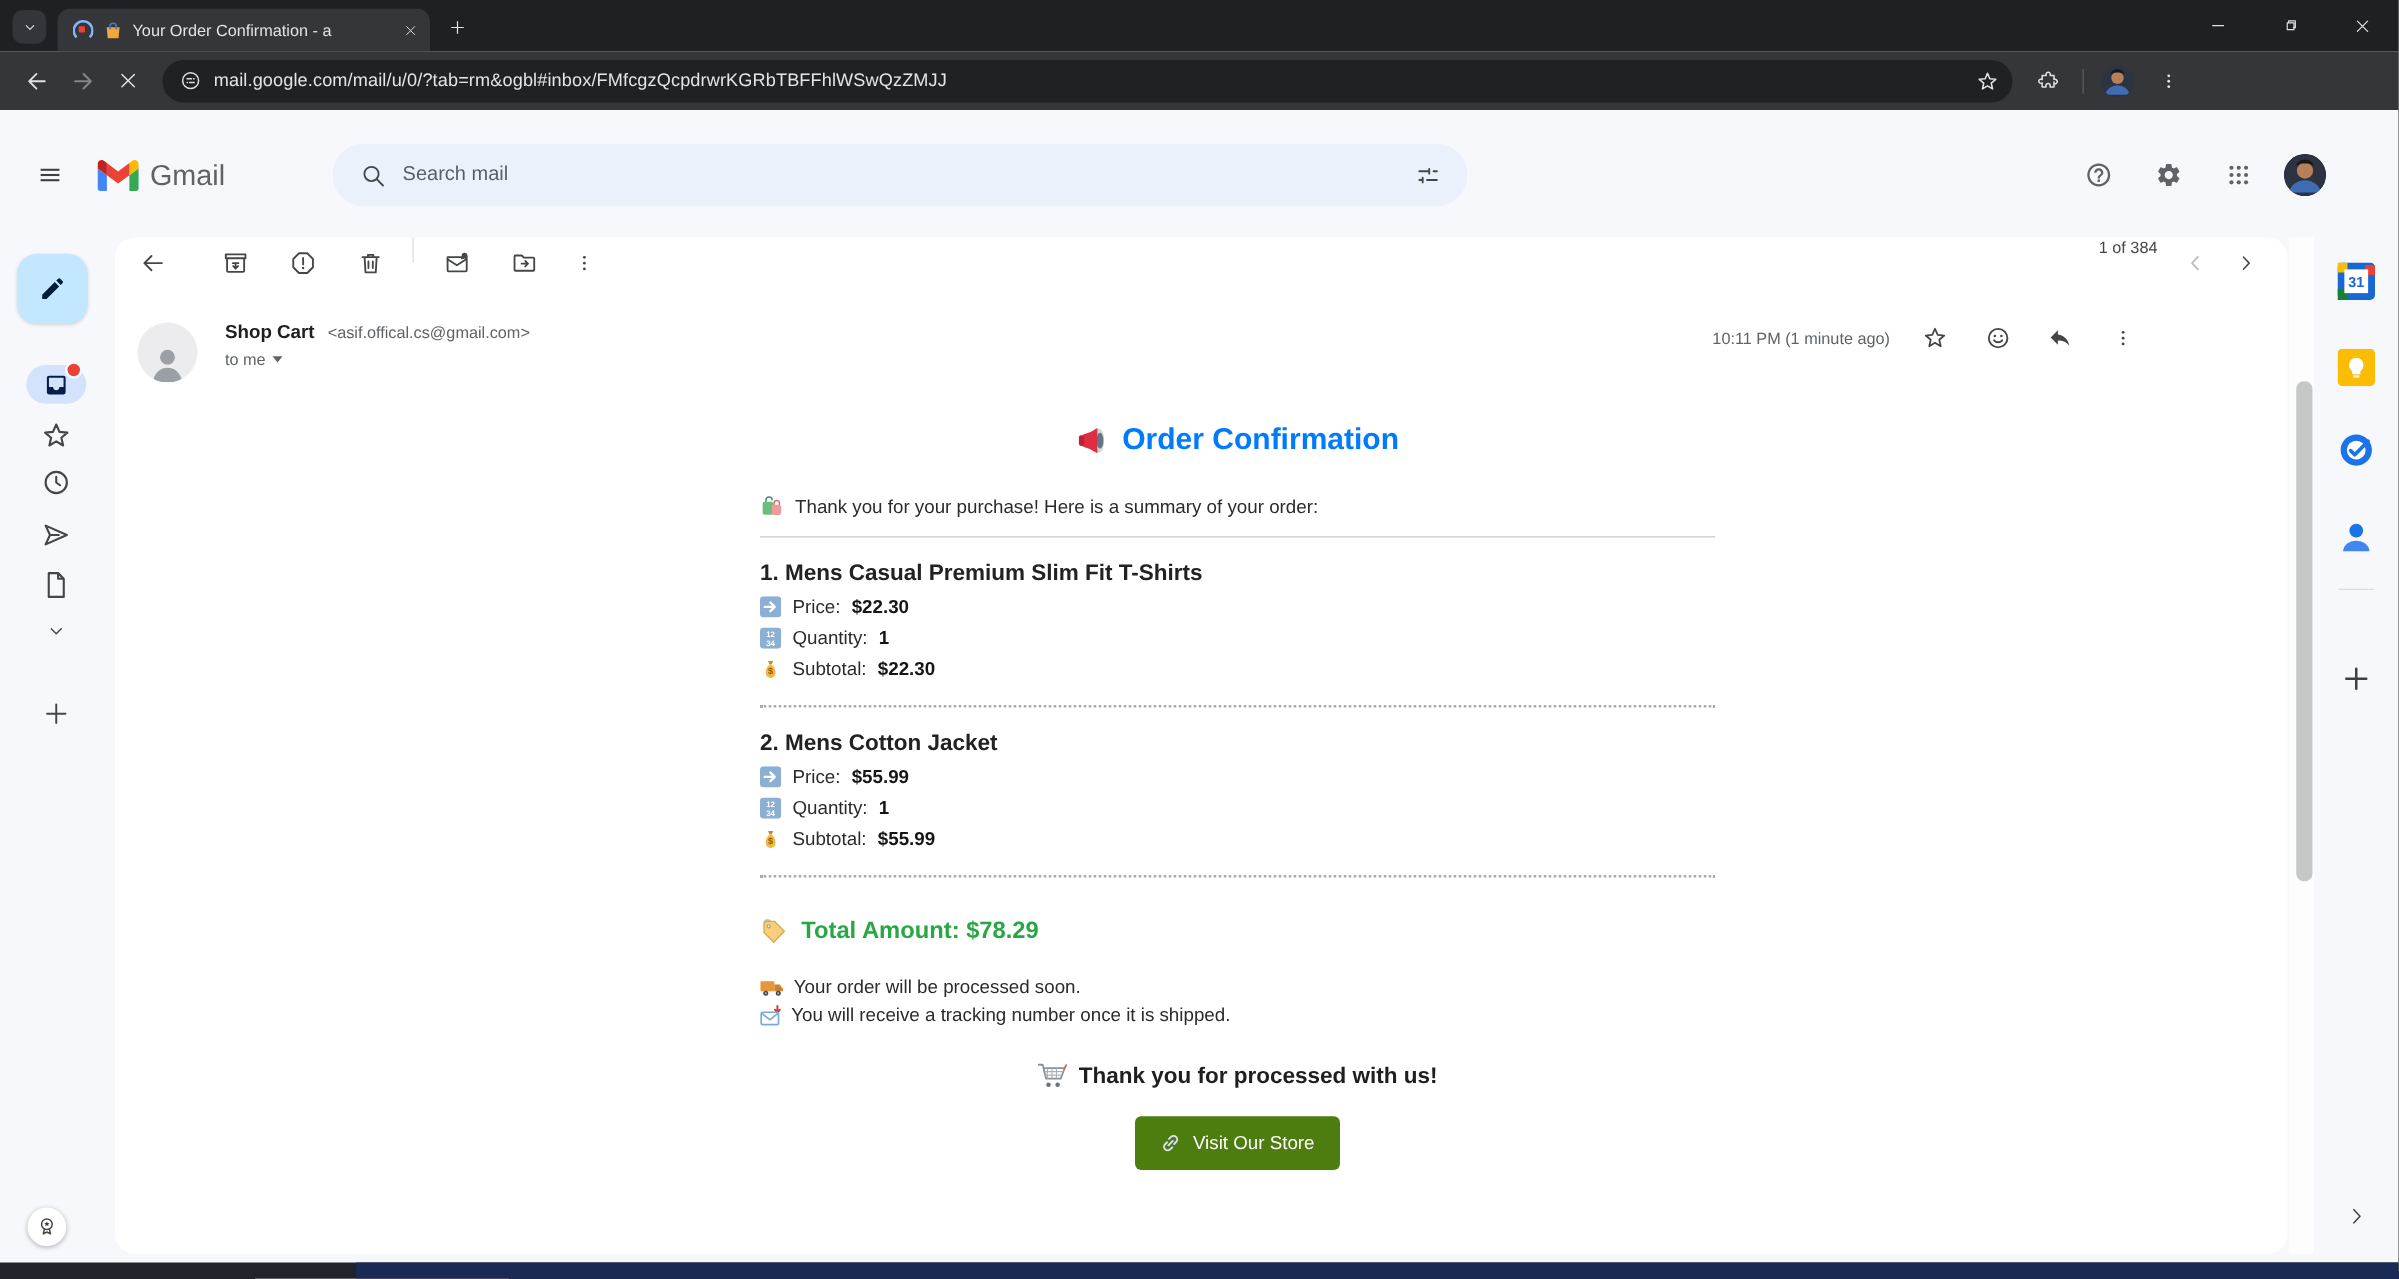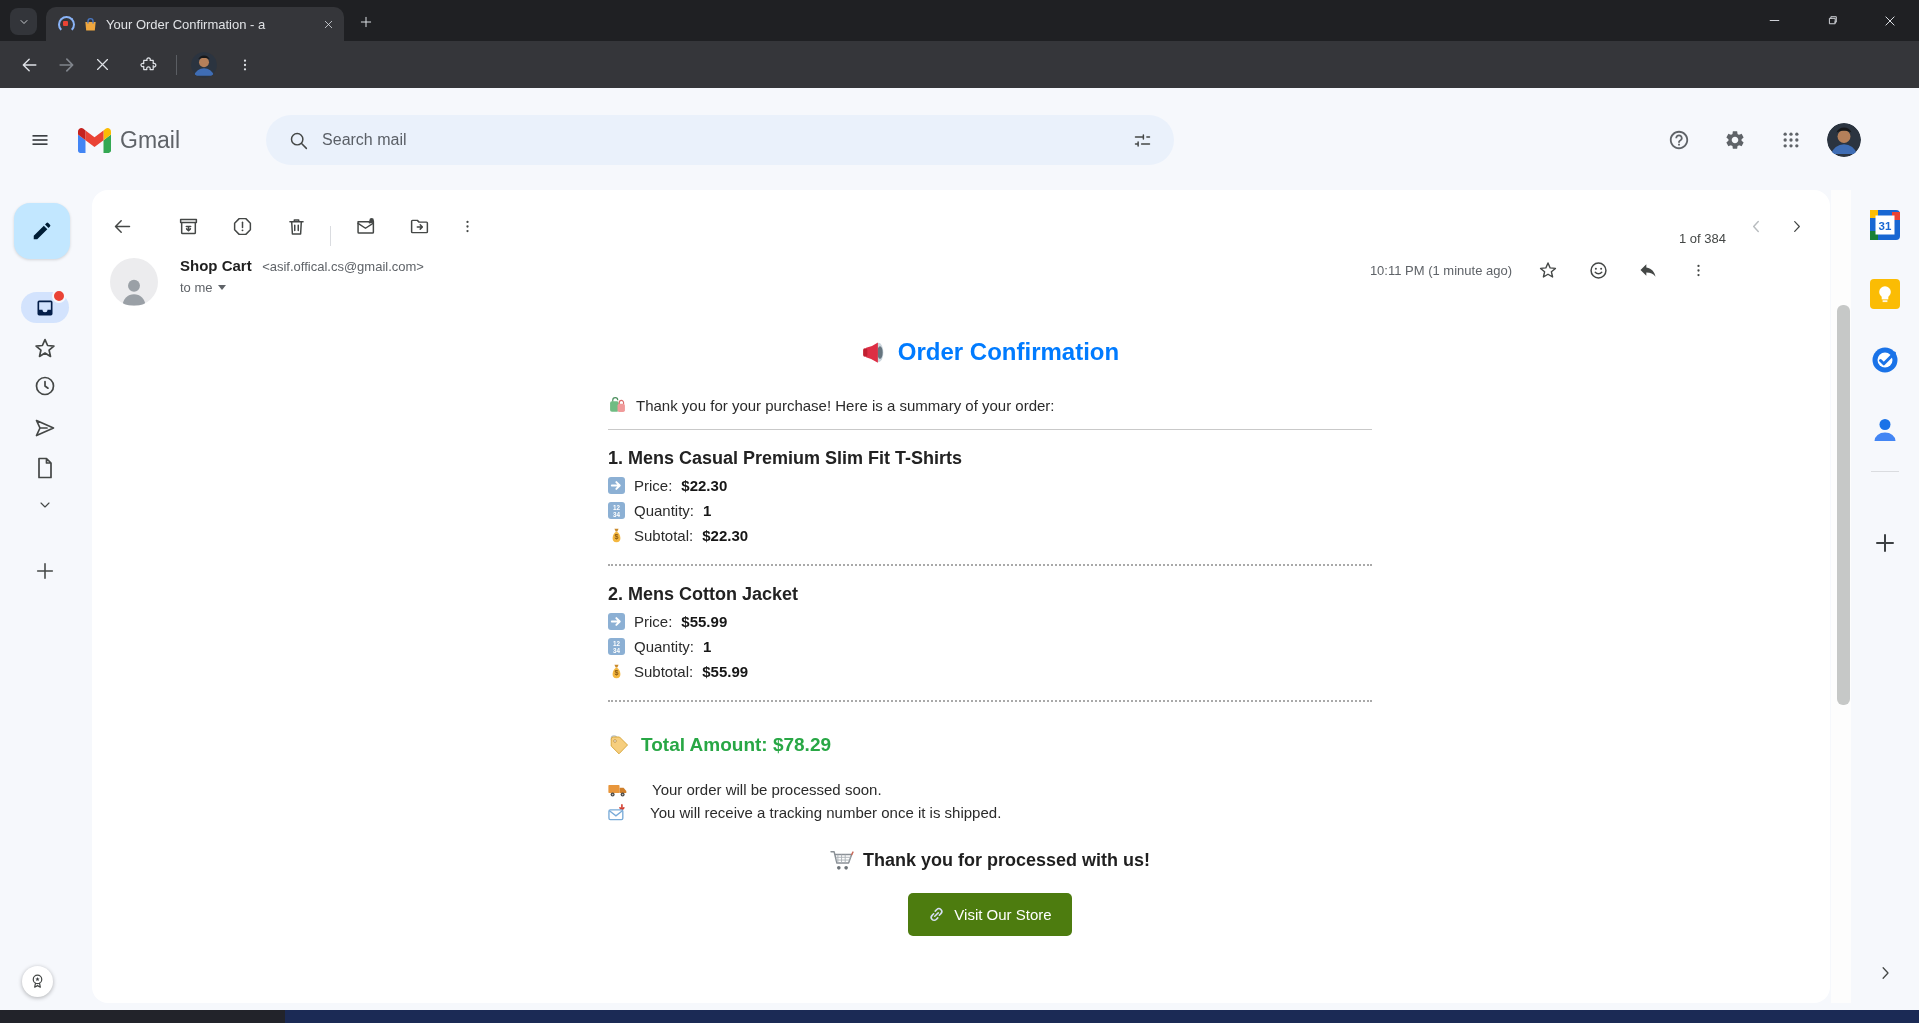--- a/index.html
+++ b/index.html
@@ -53,21 +53,21 @@
   .railbtn{position:absolute;display:flex;align-items:center;justify-content:center;cursor:pointer;}
   .inboxpill{position:absolute;left:21px;top:292px;width:48px;height:31px;border-radius:16px;background:#d3e3fd;
              display:flex;align-items:center;justify-content:center;cursor:pointer;}
   .inboxdot{position:absolute;right:3px;top:-3px;width:10px;height:10px;border-radius:50%;background:#ea4335;
             border:2px solid #f6f8fc;}
   .award{position:absolute;left:22px;top:966px;width:31px;height:31px;border-radius:50%;background:#fff;
          box-shadow:0 1px 4px rgba(0,0,0,.3);display:flex;align-items:center;justify-content:center;cursor:pointer;}
 
   
   .card{position:absolute;left:92px;top:190px;width:1738px;height:813px;background:#fff;border-radius:16px;overflow:hidden;}
-  .cardbar{position:absolute;left:0;top:0;width:100%;height:56px;display:flex;align-items:flex-end;
+  .cardbar{position:absolute;left:0;top:0;width:100%;height:56px;display:flex;align-items:flex-start;
            padding:0 14px 0 10px;box-sizing:border-box;}
   .cib{width:40px;height:40px;border-radius:50%;display:flex;align-items:center;justify-content:center;cursor:pointer;flex:0 0 auto;}
   .cardsep{width:1px;height:20px;background:#dadce0;margin:0 14px;}
   .pag{font-size:13px;color:#444746;margin-left:auto;margin-right:10px;}
 
   .senderrow{position:absolute;left:0;top:250px;width:100%;display:flex;align-items:flex-start;
              padding:0 20px 0 110px;box-sizing:border-box;}
   .s-avatar{width:48px;height:48px;border-radius:50%;background:#ececee;display:flex;align-items:flex-end;
             justify-content:center;overflow:hidden;margin-top:8px;flex:0 0 auto;}
   .s-meta{margin-left:22px;padding-top:7px;}
@@ -83,21 +83,21 @@
   .ebody{position:absolute;left:516px;top:148px;width:764px;color:#2b2b2b;font-size:15px;}
   .etitle{display:flex;justify-content:center;align-items:center;gap:10px;color:#007bff;
           font-size:24px;font-weight:bold;margin:0 0 30px;}
   .eintro{display:flex;align-items:center;gap:9px;margin:0 0 14px;}
   hr.sol{border:0;border-top:1px solid #c9c9c9;margin:0 0 18px;}
   hr.dash{border:0;border-top:2px dotted #a9a9a9;margin:16px 0 18px;}
   .iname{font-weight:bold;margin:0 0 4px;font-size:18px;color:#222;}
   .iline{display:flex;align-items:center;gap:9px;height:25px;}
   .iline b{color:#161616;}
   .total{display:flex;align-items:center;gap:11px;color:#28a745;font-weight:bold;font-size:19px;margin:32px 0 22px;}
-  .note{display:flex;align-items:center;gap:24px;height:23px;}
+  .note{display:flex;align-items:center;gap:7px;height:23px;}
   .efoot{display:flex;justify-content:center;align-items:center;gap:9px;font-weight:bold;font-size:18px;
          color:#1f1f1f;margin:26px 0 22px;}
   .btnwrap{text-align:center;}
   .storebtn{display:inline-flex;align-items:center;gap:9px;background:#4d7c0f;color:#fff;border:0;
             border-radius:5px;font-size:15px;padding:13px 20px;cursor:pointer;
             font-family:"Liberation Sans","DejaVu Sans",sans-serif;}
   .eico{flex:0 0 auto;}
 
   
   .sb-track{position:absolute;left:1831px;top:190px;width:20px;height:813px;background:#fdfdfd;}
@@ -167,20 +167,34 @@
     </div>
     <div class="navbtn">
       <svg width="20" height="20" viewBox="0 0 24 24">
           <path stroke="#80858c" stroke-width="2" fill="none" stroke-linecap="round" stroke-linejoin="round" d="M5 12h14 M13 5l7 7-7 7"></path>
         </svg>
     </div>
     <div class="navbtn">
       <svg width="17" height="17" viewBox="0 0 24 24">
           <path class="swl" stroke-width="2" d="M5 5 19 19 M19 5 5 19"></path>
         </svg>
+    </div>
+    <div class="omnibox">
+      <span>
+        <svg width="17" height="17" viewBox="0 0 24 24">
+          <circle class="swl" cx="12" cy="12" r="9"></circle>
+          <path class="swl" d="M8 10h5 M15.5 10h.5 M8 14h.5 M11 14h5"></path>
+        </svg>
+      </span>
+      <span class="url">mail.google.com/mail/u/0/?tab=rm&amp;ogbl#inbox/FMfcgzQcpdrwrKGRbTBFFhlWSwQzZMJJ</span>
+      <span class="ib" style="width:24px;height:24px">
+        <svg width="18" height="18" viewBox="0 0 24 24">
+          <path class="swl" d="M12 3.5 14.5 9.3 20.8 9.9 16 14 17.4 20.2 12 16.9 6.6 20.2 8 14 3.2 9.9 9.5 9.3z"></path>
+        </svg>
+      </span>
     </div>
     <div class="tools-right">
       <span class="ib" style="width:28px;height:28px">
         <svg width="19" height="19" viewBox="0 0 24 24">
           <path class="swl" d="M18.5 13.5V19h-4.3c.9-2.6-1-3.8-2.2-3.8S8.9 16.4 9.8 19H5.5v-4.3c-2.6.9-3.8-1-3.8-2.2s1.2-2.5 3.8-1.7V6.5H10c-.9-2.4 1-3.6 2.2-3.6s3 1.2 2.1 3.6h4.2v4.3c2.4-.8 3.6 1 3.6 2.2s-1.2 3-3.6 2.5z" transform="scale(.92) translate(1,1)"></path>
         </svg>
       </span>
       <span class="vdiv"></span>
       <span class="chrome-avatar">
         <svg width="26" height="26" viewBox="0 0 34 34">

